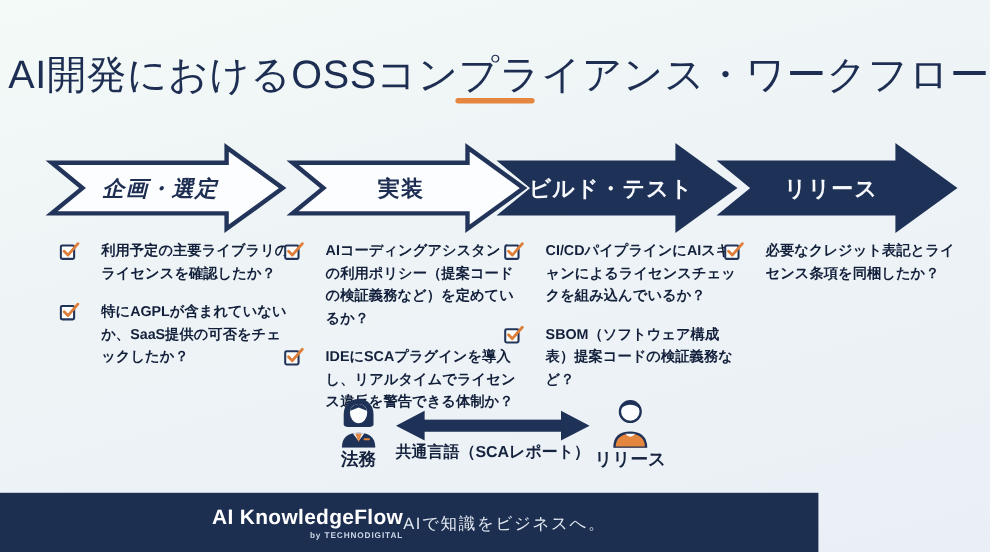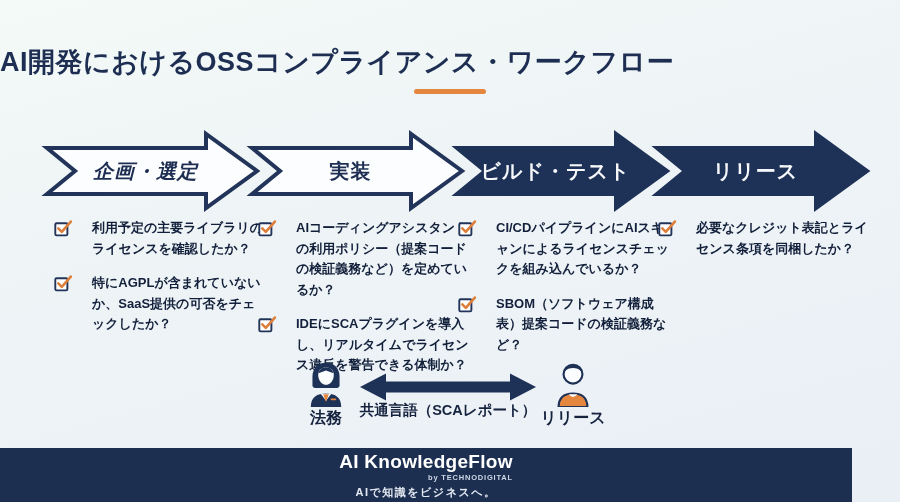--- a/index.html
+++ b/index.html
@@ -4,66 +4,66 @@
 <style>
   html,body{margin:0;padding:0;background:#dfe5ec;}
   .canvas{
     position:relative;width:900px;height:502px;overflow:hidden;
     background:linear-gradient(165deg,#f3faf7 0%,#eef4f6 40%,#e9eff5 100%);
     font-family:"Liberation Sans","DejaVu Sans",sans-serif;
     color:#16233f;
   }
   
   .title{
-    position:absolute;top:44px;left:0;width:100%;text-align:left;
-    font-size:27px;font-weight:700;color:#1d2e52;letter-spacing:.5px;white-space:nowrap;
+    position:absolute;top:44px;left:0;width:100%;text-align:right;
+    font-size:36px;font-weight:400;color:#1d2e52;letter-spacing:.5px;white-space:nowrap;
   }
   .title-underline{
     position:absolute;top:89px;left:414px;width:72px;height:5px;border-radius:3px;background:#e5863f;
   }
   
   .stage-arrow{position:absolute;top:131px;width:215px;height:80px;}
   .stage-arrow svg{position:absolute;inset:0;overflow:visible;}
   .stage-arrow .stage-label{
     position:absolute;left:34px;right:48px;top:0;height:80px;
     display:flex;align-items:center;justify-content:center;
     font-size:20px;font-weight:800;letter-spacing:1px;white-space:nowrap;
   }
   .stage-arrow.light polygon{fill:#fcfdfe;stroke:#223459;stroke-width:4;}
   .stage-arrow.light .stage-label{color:#1d2e52;}
   .stage-arrow.dark polygon{fill:#1e3156;stroke:#1e3156;stroke-width:4;}
   .stage-arrow.dark .stage-label{color:#f6f8fb;}
-  .pos-0{left:45px;font-style:italic;}.pos-1{left:250px;text-align:right;}.pos-2{left:455px;}.pos-3{left:655px;}
+  .pos-0{left:45px;font-style:italic;}.pos-1{left:264px;text-align:right;}.pos-2{left:455px;}.pos-3{left:655px;}
   
   .checklist{position:absolute;top:218px;width:212px;}
   .col-0{left:54px;}.col-1{left:258px;}.col-2{left:458px;}.col-3{left:658px;}
   .check-item{display:flex;gap:19px;align-items:flex-start;margin-bottom:14px;}
   .check-item .cb{flex:0 0 auto;margin-top:1px;}
   .check-item p{
     margin:0;font-size:13px;font-weight:700;line-height:1.58;color:#13203b;
   }
   
   .person{position:absolute;width:44px;height:46px;}
   .person-label{
     position:absolute;text-align:center;font-size:16px;font-weight:700;color:#16233f;white-space:nowrap;
   }
   .dbl-arrow{position:absolute;left:358px;top:371px;width:180px;height:32px;}
   .exchange-caption{
     position:absolute;top:401px;left:338px;width:220px;text-align:center;
     font-size:14.5px;font-weight:800;color:#16233f;white-space:nowrap;
   }
   
   .footer{
-    position:absolute;left:0;bottom:0;width:852px;height:54px;background:#1d2f51;
-    display:flex;flex-direction:column;align-items:center;justify-content:center;
+    position:absolute;left:0;bottom:0;width:744px;height:54px;background:#1d2f51;
+    display:flex;align-items:center;justify-content:center;
   }
   .brand-wrap{display:inline-block;text-align:right;margin-top:2px;}
   .brand{font-size:19px;font-weight:800;color:#ffffff;letter-spacing:.3px;line-height:1.05;}
   .byline{font-size:7.5px;font-weight:700;color:#ccd6e6;letter-spacing:.8px;margin-top:1px;}
-  .tagline{font-size:11px;font-weight:700;color:#e4eaf2;letter-spacing:1.5px;margin-top:3px;}
+  .tagline{font-size:15px;font-weight:400;color:#e4eaf2;letter-spacing:1.5px;margin-top:3px;}
 </style>
 </head>
 <body>
 
 <div class="canvas">
 
   <div class="title">AI開発におけるOSSコンプライアンス・ワークフロー</div>
   <div class="title-underline"></div>
 
   <div class="stage-arrow light pos-0">

